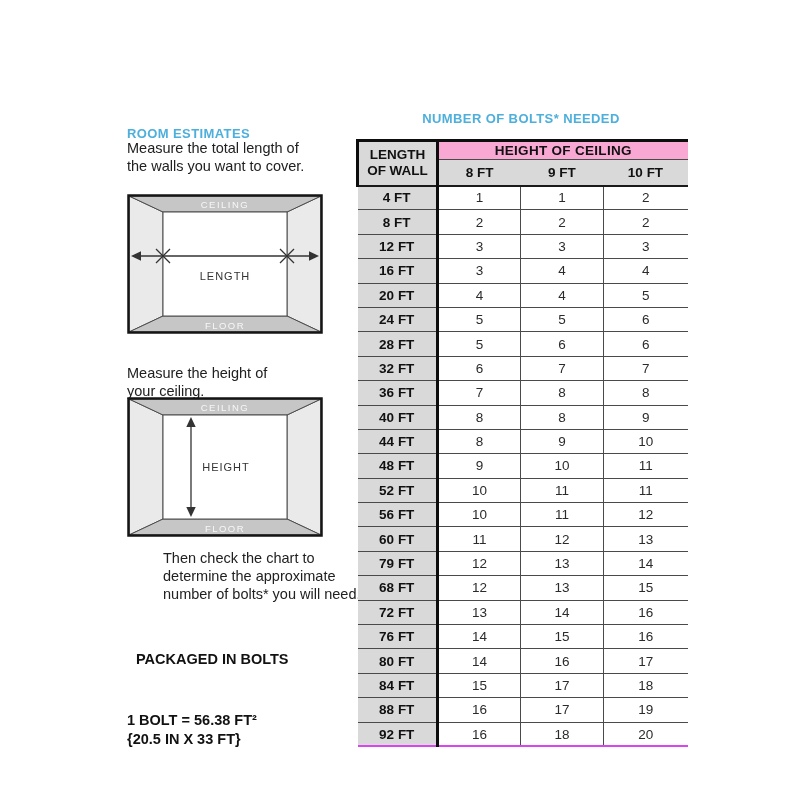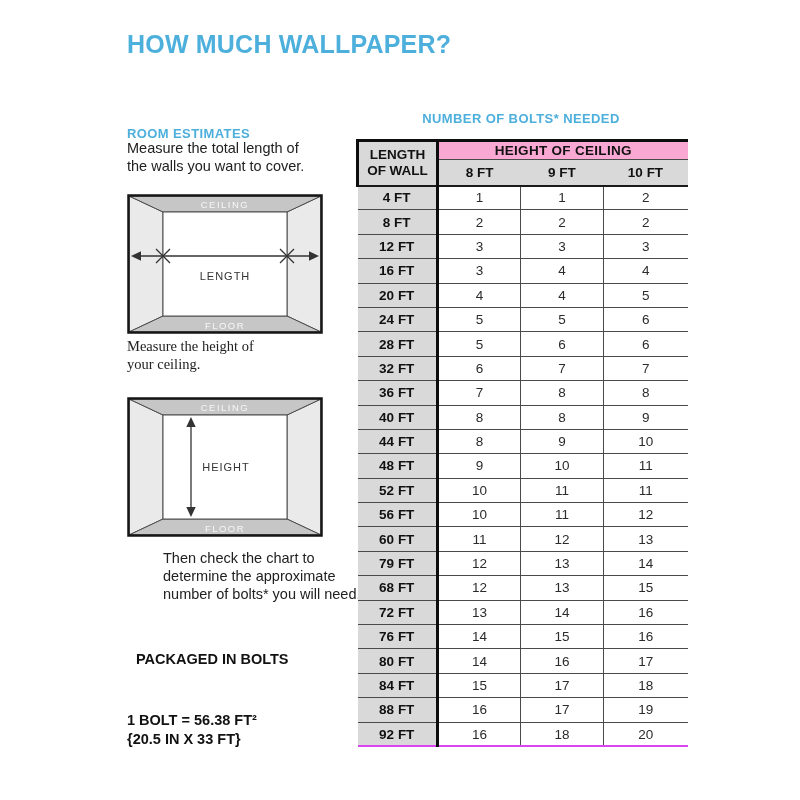--- a/index.html
+++ b/index.html
@@ -30,21 +30,21 @@
   }
   .re-heading { left: 127px; top: 126px; }
 
   .body-text {
     font-size: 14.5px;
     line-height: 18px;
     color: #212121;
     white-space: pre-line;
   }
   .step1 { left: 127px; top: 139px; }
-  .step2 { left: 127px; top: 337px; font-family: Liberation Serif, serif; }
+  .step2 { left: 127px; top: 364px; }
   .step3 { left: 127px; top: 549px; margin-left: 36px; }
 
   .diagram1 { left: 127px; top: 194px; }
   .diagram2 { left: 127px; top: 397px; }
 
   .footnote {
     left: 127px; top: 634px;
     font-size: 14.5px;
     line-height: 18px;
     font-weight: bold;
@@ -126,21 +126,20 @@
 
   svg text {
     font-family: "Liberation Sans", sans-serif;
   }
 </style>
 </head>
 <body>
 
 <div id="canvas">
 
-  <div class="abs page-title">HOW MUCH WALLPAPER?</div>
 
   <div class="abs section-heading re-heading">ROOM ESTIMATES</div>
 
   <div class="abs body-text step1">Measure the total length of
 the walls you want to cover.</div>
 
   <svg class="abs diagram1" width="196" height="140" viewBox="0 0 196 140">
     <polygon points="2,2 36,18 36,122 2,138" fill="#eaeaea" stroke="#4d4d4d" stroke-width="1"></polygon>
     <polygon points="194,2 160,18 160,122 194,138" fill="#eaeaea" stroke="#4d4d4d" stroke-width="1"></polygon>
     <polygon points="2,2 194,2 160,18 36,18" fill="#c6c6c6" stroke="#4d4d4d" stroke-width="1"></polygon>

